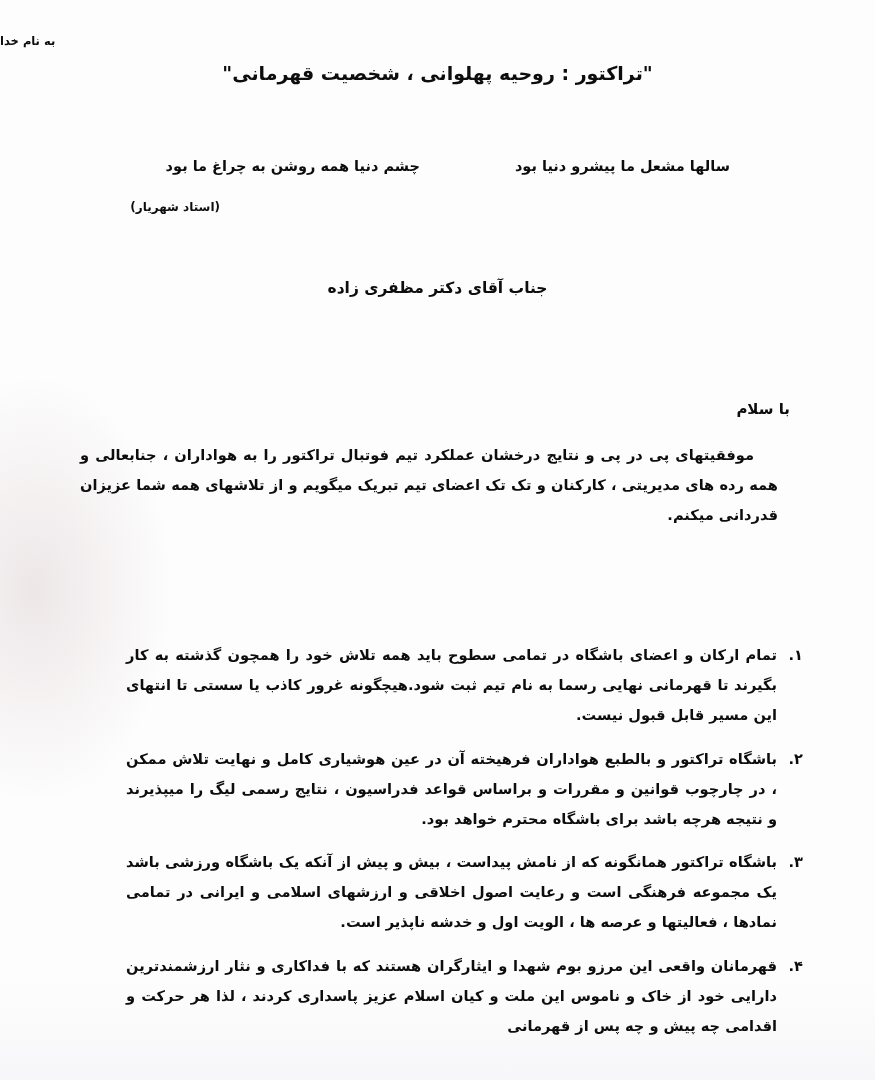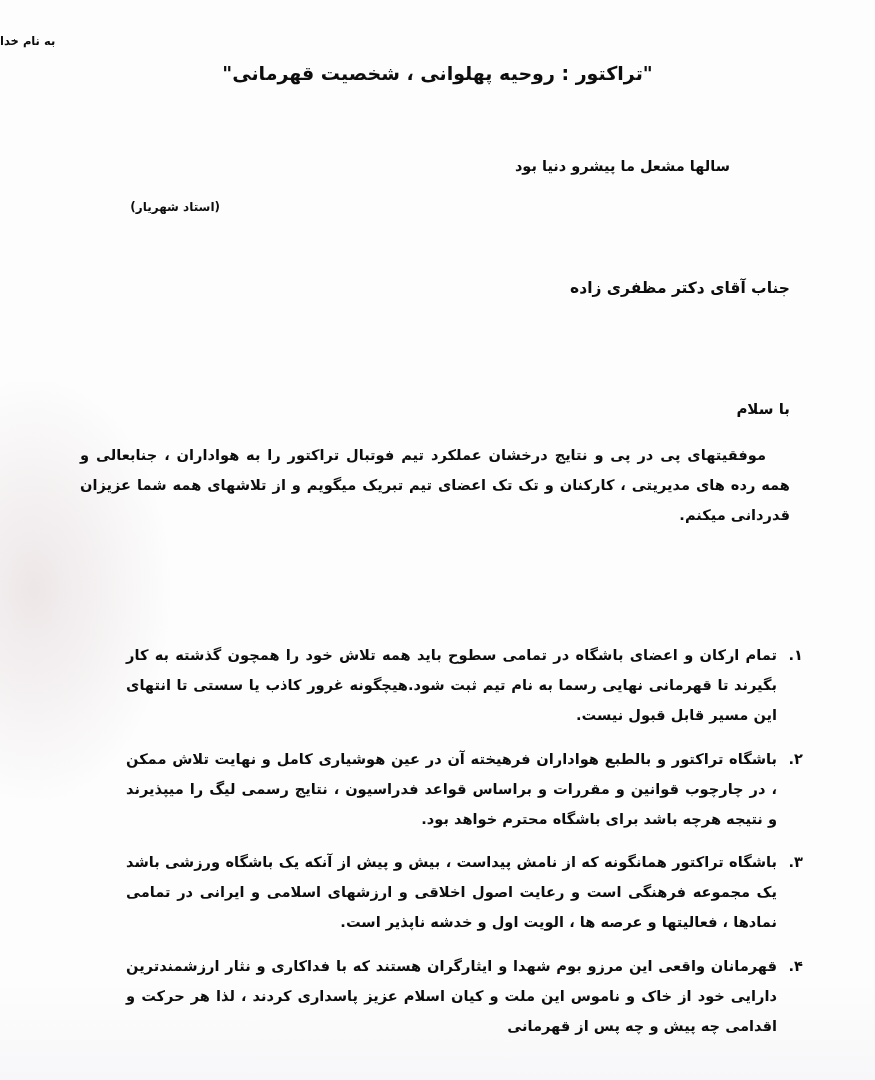--- a/index.html
+++ b/index.html
@@ -96,21 +96,21 @@
     font-size: 12px;
     font-weight: 700;
     text-align: right;
   }
 
   .addressee {
     position: absolute;
     top: 278px;
     right: 85px;
     width: 705px;
-    text-align: right;
+    text-align: center;
   }
   .addressee-line {
     font-size: 15.5px;
     font-weight: 700;
     margin-bottom: 22px;
     line-height: 1.4;
   }
 
   .salutation {
     position: absolute;
@@ -125,21 +125,21 @@
     top: 440px;
     right: 85px;
     width: 710px;
     text-align: justify;
     text-align-last: right;
   }
   .para {
     font-size: 14.6px;
     font-weight: 700;
     line-height: 2.05;
-    margin: 0 0 14px 0;
+    margin: 0 12px 14px 0;
     text-indent: 24px;
   }
 
   .list {
     position: absolute;
     top: 640px;
     right: 72px;
     width: 725px;
   }
   .list-item {
@@ -175,20 +175,21 @@
 
   <div class="scan-tint"></div>
   <div class="scan-tint2"></div>
 
   <div class="bismillah">به نام خدا</div>
 
   <div class="doc-title">"تراکتور : روحیه پهلوانی ، شخصیت قهرمانی"</div>
 
   <div class="poem">
     <span class="poem-right">سالها مشعل ما پیشرو دنیا بود</span>
+    <span class="poem-left">چشم دنیا همه روشن به چراغ ما بود</span>
   </div>
 
   <div class="poem-credit">(استاد شهریار)</div>
 
   <div class="addressee">
     <div class="addressee-line">جناب آقای دکتر مظفری زاده</div>
   </div>
 
   <div class="salutation">با سلام</div>
 

